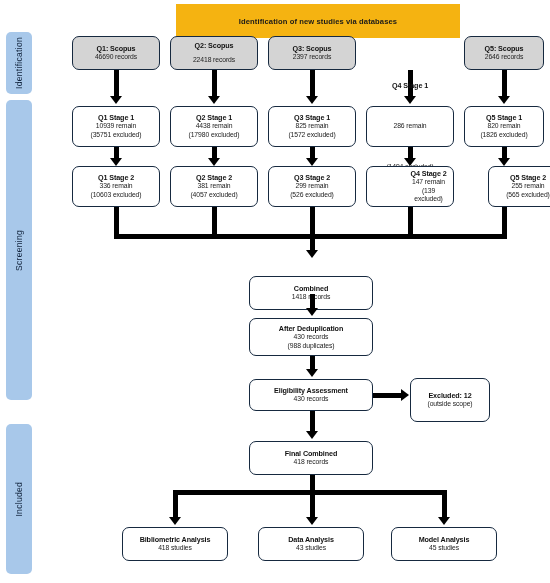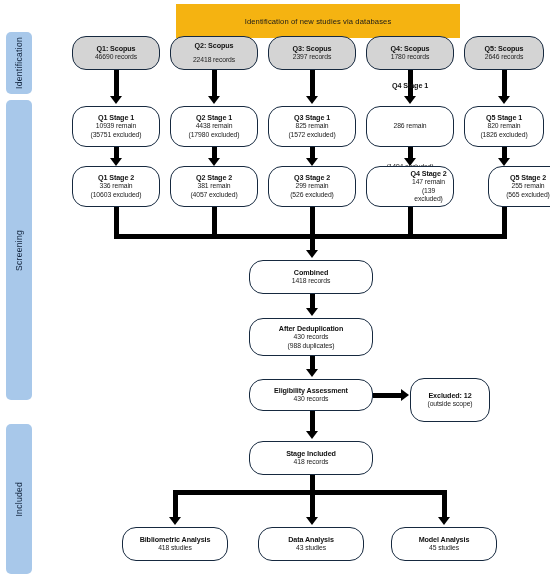--- a/index.html
+++ b/index.html
@@ -19,30 +19,30 @@
   }
   .phase span{
     writing-mode:vertical-rl;transform:rotate(180deg);
     font-size:8.5px;color:#12243d;letter-spacing:.3px;white-space:nowrap;
   }
 
   
   .banner{
     position:absolute;left:176px;top:4px;width:284px;height:34px;
     background:#f5b311;border-radius:0;
-    display:flex;align-items:center;justify-content:center;
+    display:flex;align-items:center;justify-content:center;font-weight:bold;
   }
   .banner span{font-size:7.6px;color:#1a1a1a;letter-spacing:.1px;}
 
   
   .node{
     position:absolute;
     box-sizing:border-box;
     border:1.6px solid #16293f;
-    border-radius:14px;
+    border-radius:7px;
     background:#ffffff;
     display:flex;flex-direction:column;
     align-items:center;justify-content:center;
     text-align:center;
     padding:2px 3px;
   }
   .node.src{background:#d4d4d4;border-width:1.5px;}
   .node .t{font-size:7.2px;font-weight:bold;color:#111;line-height:1.25;letter-spacing:-.1px;}
   .node .l{font-size:6.8px;color:#222;line-height:1.3;letter-spacing:-.1px;}
 
@@ -83,24 +83,20 @@
     <div class="t">Q1: Scopus</div>
     <div class="l">46690 records</div>
   </div>
   <div class="node src" style="left:170px;top:36px;width:88px;height:34px;gap:6px;">
     <div class="t">Q2: Scopus</div>
     <div class="l">22418 records</div>
   </div>
   <div class="node src" style="left:268px;top:36px;width:88px;height:34px;">
     <div class="t">Q3: Scopus</div>
     <div class="l">2397 records</div>
-  </div>
-  <div class="node src" style="left:366px;top:36px;width:88px;height:34px;">
-    <div class="t">Q4: Scopus</div>
-    <div class="l">1780 records</div>
   </div>
   <div class="node src" style="left:464px;top:36px;width:80px;height:34px;text-align:right;">
     <div class="t">Q5: Scopus</div>
     <div class="l">2646 records</div>
   </div>
 
   <div class="vline" style="left:113.5px;top:70px;height:27px;"></div>
   <div class="arrow-d" style="left:109.5px;top:96px;"></div>
   <div class="vline" style="left:211.5px;top:70px;height:27px;"></div>
   <div class="arrow-d" style="left:207.5px;top:96px;"></div>
@@ -176,21 +172,21 @@
 
   <div class="vline" style="left:113.5px;top:207px;height:27px;"></div>
   <div class="vline" style="left:211.5px;top:207px;height:27px;"></div>
   <div class="vline" style="left:309.5px;top:207px;height:27px;"></div>
   <div class="vline" style="left:407.5px;top:207px;height:27px;"></div>
   <div class="vline" style="left:501.5px;top:207px;height:27px;"></div>
   <div class="hline" style="left:113.5px;top:234px;width:393px;"></div>
   <div class="vline" style="left:309.5px;top:234px;height:17px;"></div>
   <div class="arrow-d" style="left:305.5px;top:250px;"></div>
 
-  <div class="node" style="left:249px;top:260px;width:124px;height:34px;">
+  <div class="node" style="left:249px;top:276px;width:124px;height:34px;">
     <div class="t">Combined</div>
     <div class="l">1418 records</div>
   </div>
 
   <div class="vline" style="left:309.5px;top:294px;height:15px;"></div>
   <div class="arrow-d" style="left:305.5px;top:308px;"></div>
 
   <div class="node" style="left:249px;top:318px;width:124px;height:38px;">
     <div class="t">After Deduplication</div>
     <div class="l">430 records</div>
@@ -210,21 +206,21 @@
 
   <div class="node" style="left:410px;top:378px;width:80px;height:44px;">
     <div class="t">Excluded: 12</div>
     <div class="l">(outside scope)</div>
   </div>
 
   <div class="vline" style="left:309.5px;top:411px;height:21px;"></div>
   <div class="arrow-d" style="left:305.5px;top:431px;"></div>
 
   <div class="node" style="left:249px;top:441px;width:124px;height:34px;">
-    <div class="t">Stage Included</div>
+    <div class="t">Final Combined</div>
     <div class="l">418 records</div>
   </div>
 
   <div class="vline" style="left:309.5px;top:475px;height:45px;"></div>
   <div class="hline" style="left:172.5px;top:490px;width:274px;"></div>
   <div class="vline" style="left:172.5px;top:490px;height:28px;"></div>
   <div class="vline" style="left:441.5px;top:490px;height:28px;"></div>
   <div class="arrow-d" style="left:168.5px;top:517px;"></div>
   <div class="arrow-d" style="left:305.5px;top:517px;"></div>
   <div class="arrow-d" style="left:437.5px;top:517px;"></div>

